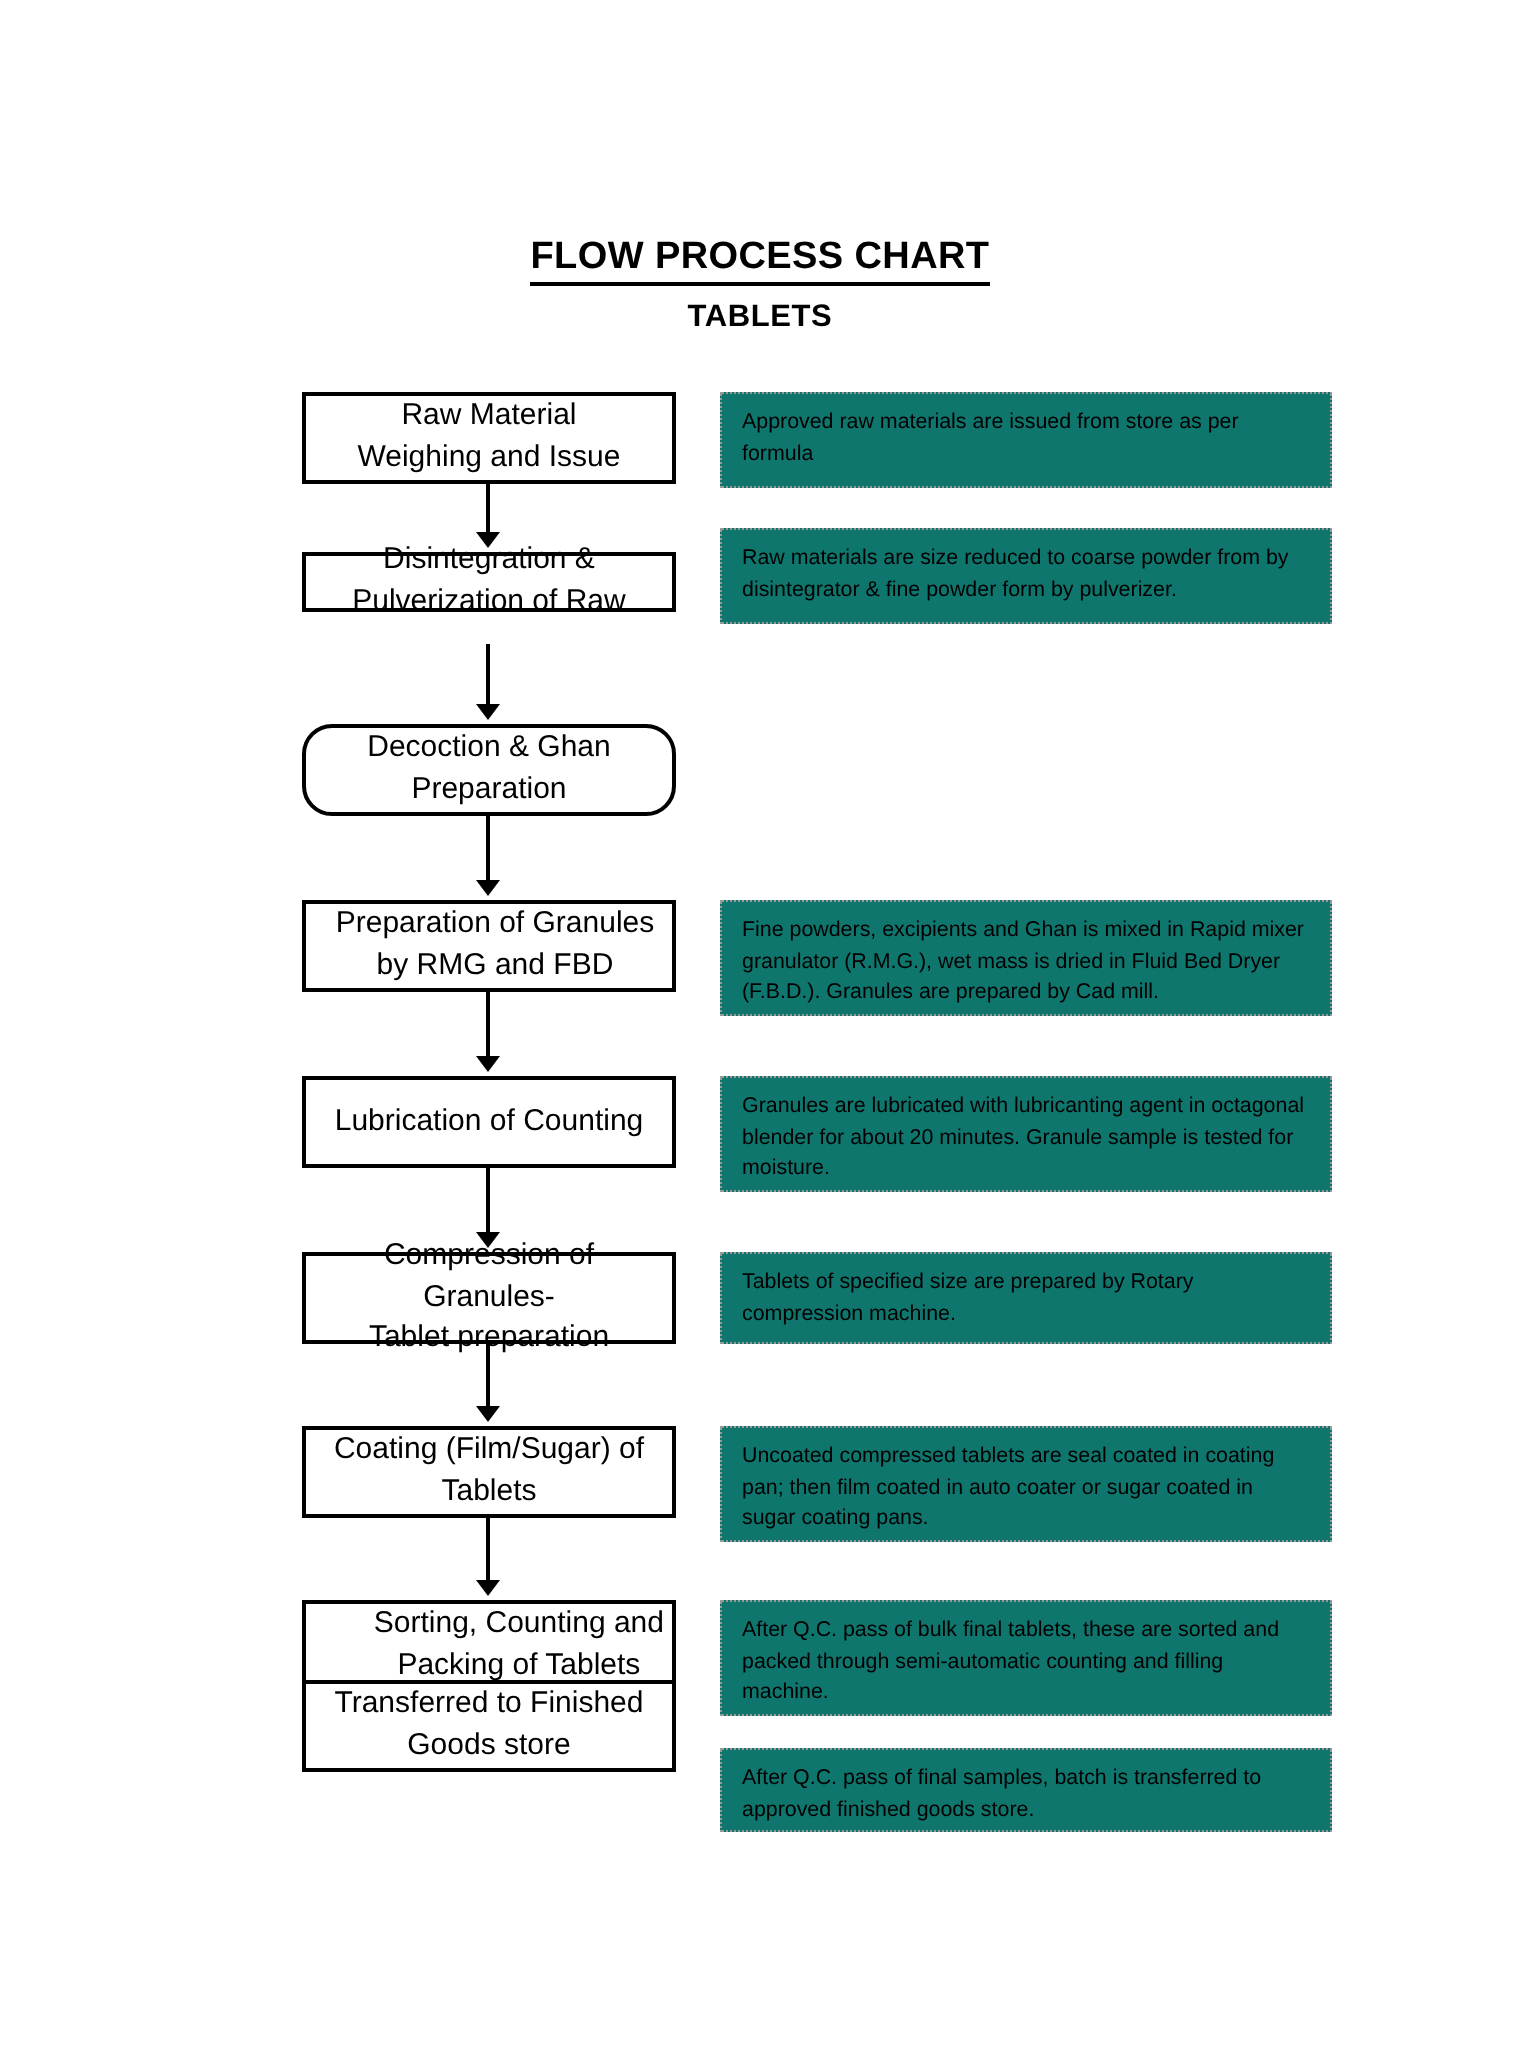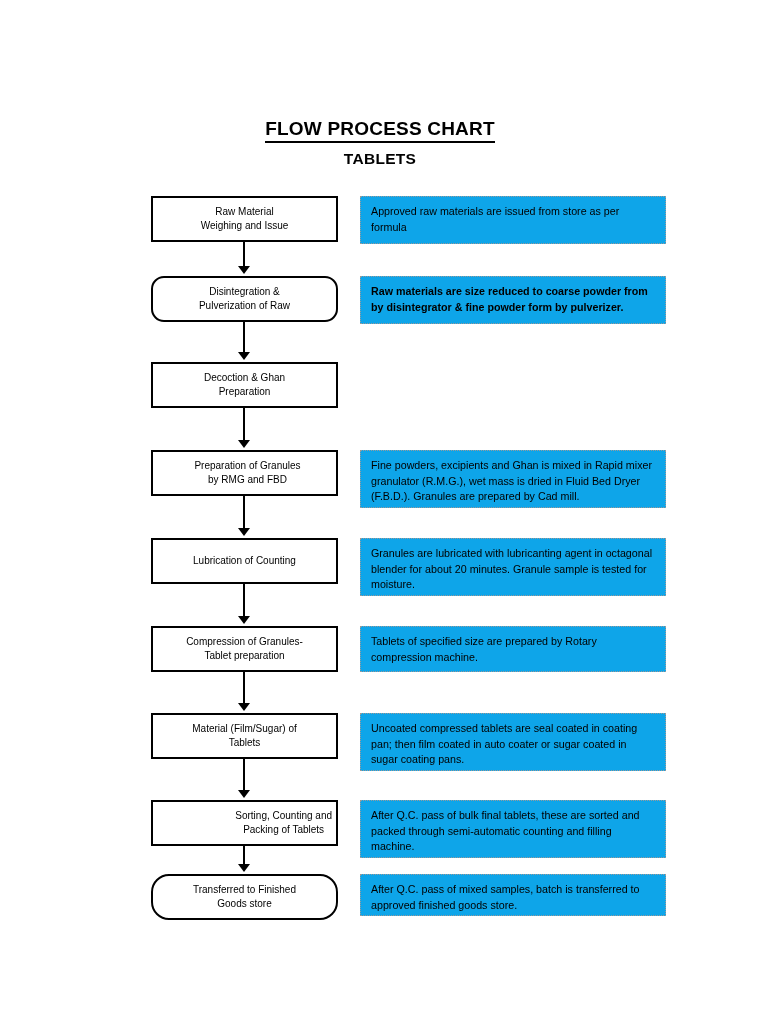--- a/index.html
+++ b/index.html
@@ -55,36 +55,36 @@
     position: absolute;
     left: 151px;
     width: 187px;
     border: 2px solid #000;
     background: #fff;
     box-sizing: border-box;
     display: flex;
     align-items: center;
     justify-content: center;
     text-align: center;
-    font-size: 10px;
+    font-size: 15px;
     line-height: 1.38;
     padding: 2px 4px;
   }
   .process-box .label {
     display: block;
     white-space: pre-line;
   }
 
   
   .desc-box {
     position: absolute;
     left: 360px;
     width: 306px;
     border: 1px dotted #9a9a9a;
-    background: #0ea5e9;
+    background: #0f766e;
     box-sizing: border-box;
     font-size: 10.7px;
     line-height: 1.46;
     padding: 7px 9px 7px 10px;
     color: #000;
   }
   .desc-box .text {
     display: block;
     white-space: pre-line;
   }
@@ -119,31 +119,31 @@
   <div class="process-box" style="top:196px;height:46px;">
     <span class="label">Raw Material
 Weighing and Issue</span>
   </div>
   <div class="desc-box" style="top:196px;height:48px;">
     <span class="text">Approved raw materials are issued from store as per formula</span>
   </div>
   <div class="connector" style="top:242px;height:26px;"></div>
   <div class="arrow-head" style="top:266px;"></div>
 
-  <div class="process-box" style="top:276px;height:46px;border-radius:13px;">
+  <div class="process-box" style="top:276px;height:30px;">
     <span class="label">Disintegration &amp;
 Pulverization of Raw</span>
   </div>
-  <div class="desc-box" style="top:276px;height:48px;font-weight:bold;">
+  <div class="desc-box" style="top:264px;height:48px;">
     <span class="text">Raw materials are size reduced to coarse powder from by disintegrator &amp; fine powder form by pulverizer.</span>
   </div>
   <div class="connector" style="top:322px;height:32px;"></div>
   <div class="arrow-head" style="top:352px;"></div>
 
-  <div class="process-box" style="top:362px;height:46px;">
+  <div class="process-box" style="top:362px;height:46px;border-radius:15px;">
     <span class="label">Decoction &amp; Ghan
 Preparation</span>
   </div>
   <div class="connector" style="top:408px;height:34px;"></div>
   <div class="arrow-head" style="top:440px;"></div>
 
   <div class="process-box" style="top:450px;height:46px;padding-left:10px;">
     <span class="label">Preparation of Granules
 by RMG and FBD</span>
   </div>
@@ -166,40 +166,40 @@
     <span class="label">Compression of Granules-
 Tablet preparation</span>
   </div>
   <div class="desc-box" style="top:626px;height:46px;">
     <span class="text">Tablets of specified size are prepared by Rotary compression machine.</span>
   </div>
   <div class="connector" style="top:672px;height:33px;"></div>
   <div class="arrow-head" style="top:703px;"></div>
 
   <div class="process-box" style="top:713px;height:46px;">
-    <span class="label">Material (Film/Sugar) of
+    <span class="label">Coating (Film/Sugar) of
 Tablets</span>
   </div>
   <div class="desc-box" style="top:713px;height:58px;">
     <span class="text">Uncoated compressed tablets are seal coated in coating pan; then film coated in auto coater or sugar coated in sugar coating pans.</span>
   </div>
   <div class="connector" style="top:759px;height:33px;"></div>
   <div class="arrow-head" style="top:790px;"></div>
 
   <div class="process-box" style="top:800px;height:46px;justify-content:flex-end;">
     <span class="label">Sorting, Counting and
 Packing of Tablets</span>
   </div>
   <div class="desc-box" style="top:800px;height:58px;">
     <span class="text">After Q.C. pass of bulk final tablets, these are sorted and packed through semi-automatic counting and filling machine.</span>
   </div>
   <div class="connector" style="top:846px;height:20px;"></div>
   <div class="arrow-head" style="top:864px;"></div>
 
-  <div class="process-box" style="top:874px;height:46px;border-radius:18px;">
+  <div class="process-box" style="top:840px;height:46px;">
     <span class="label">Transferred to Finished
 Goods store</span>
   </div>
   <div class="desc-box" style="top:874px;height:42px;">
-    <span class="text">After Q.C. pass of mixed samples, batch is transferred to approved finished goods store.</span>
+    <span class="text">After Q.C. pass of final samples, batch is transferred to approved finished goods store.</span>
   </div>
 
 </div>
 
 </body></html>

